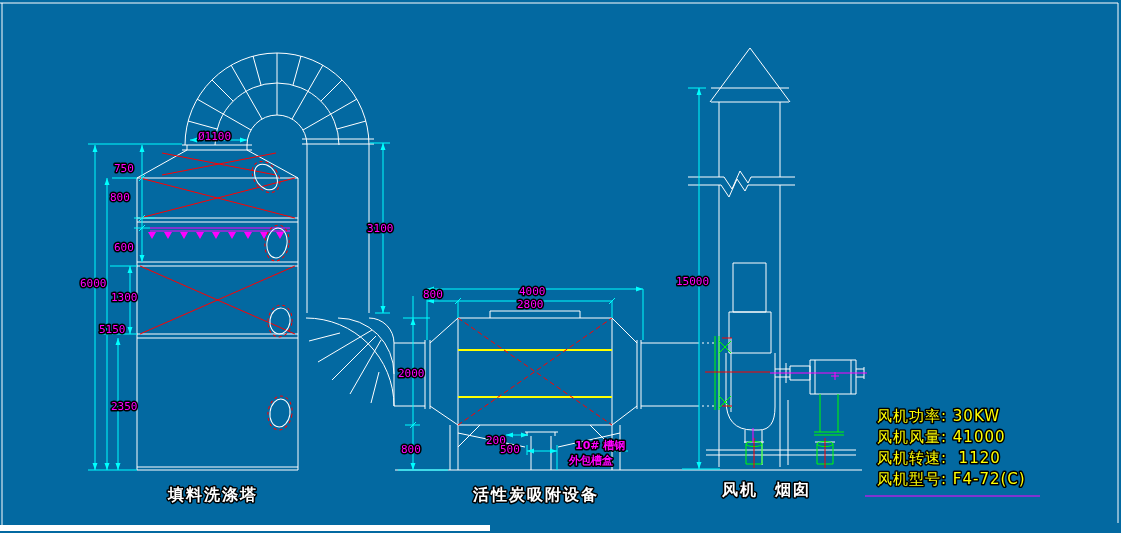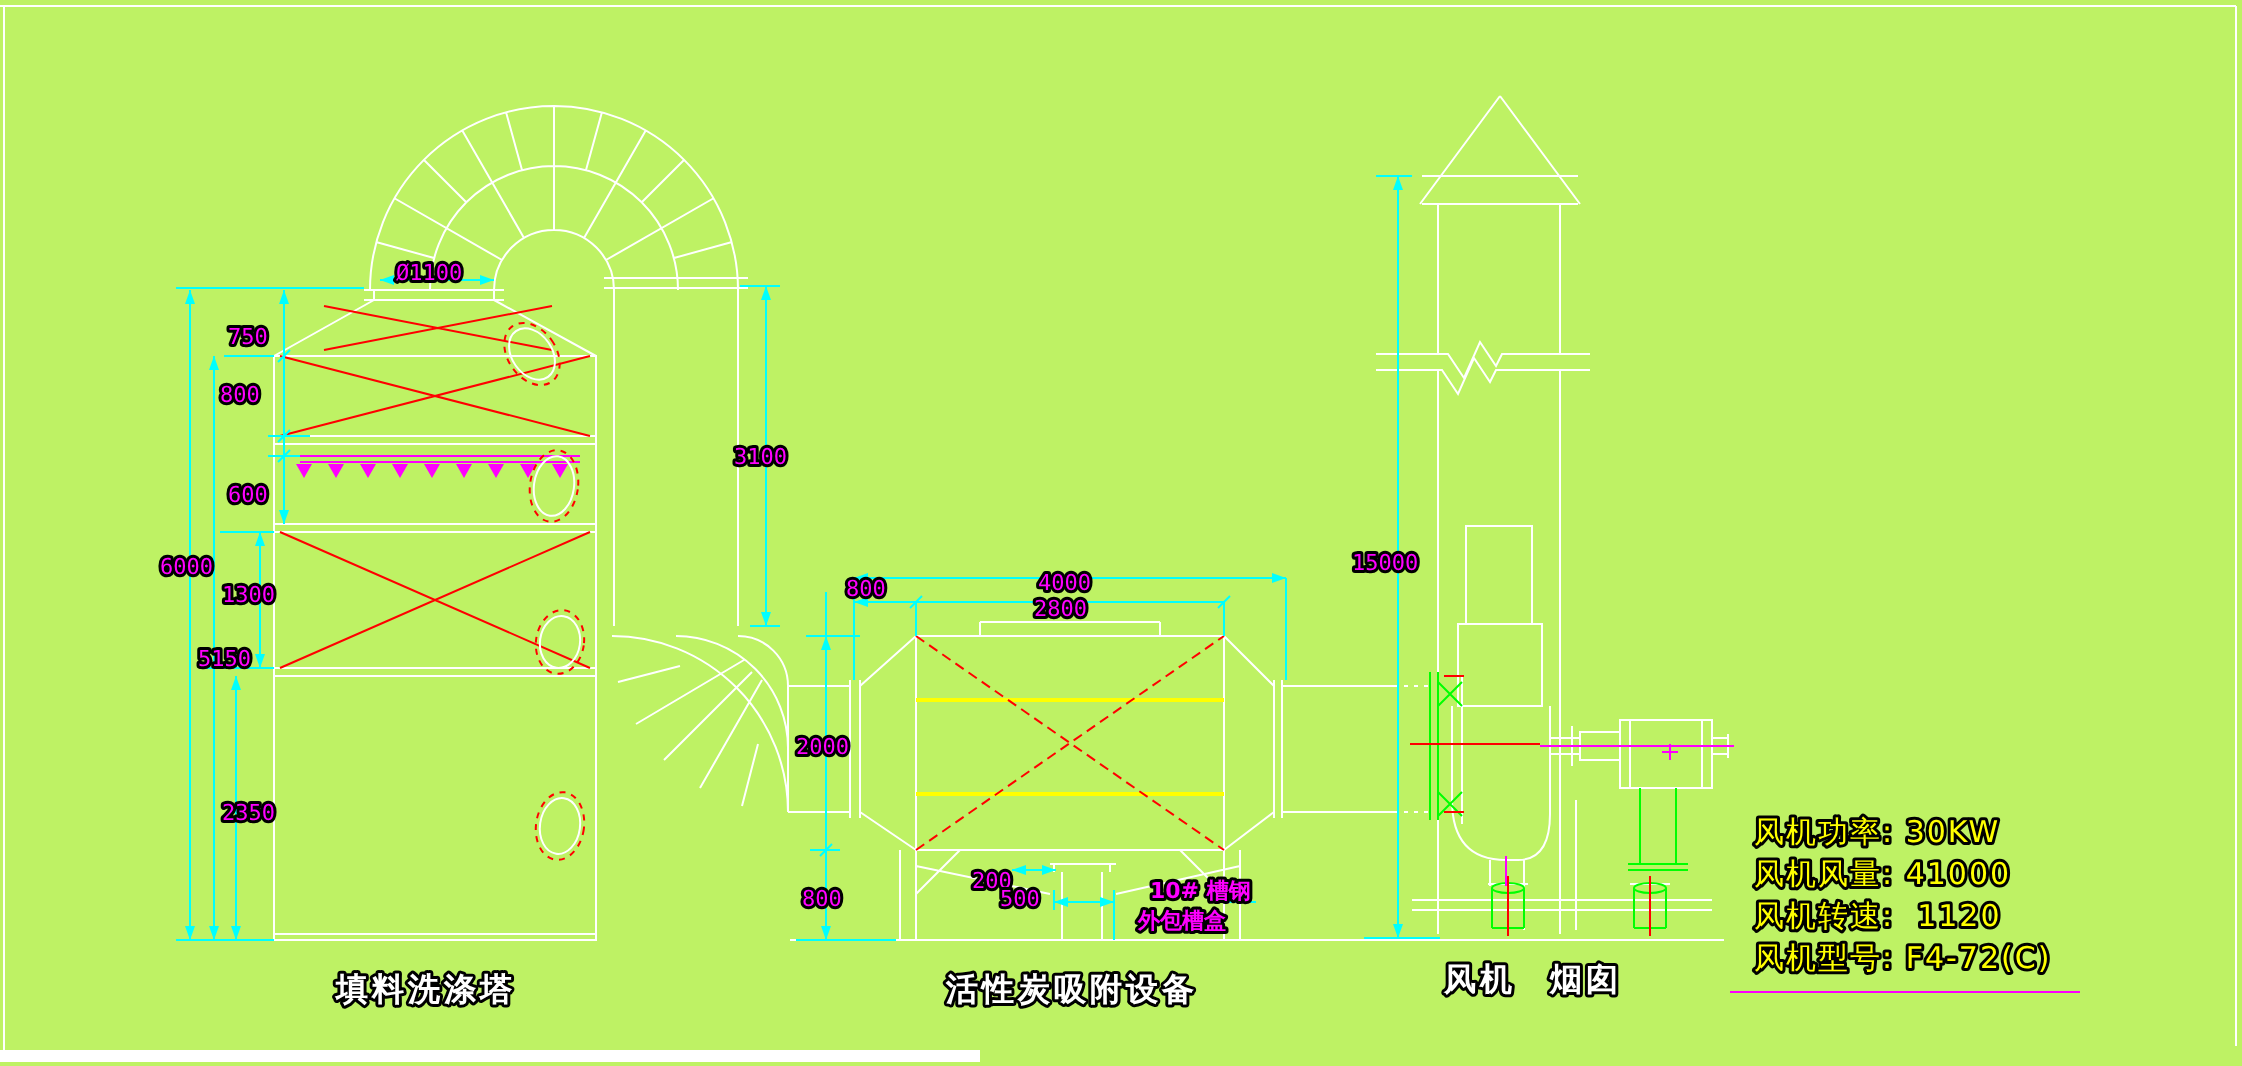--- a/index.html
+++ b/index.html
@@ -1,16 +1,16 @@
 <!DOCTYPE html>
 <html><head>
 <meta charset="utf-8">
 <style>
   html,body{margin:0;padding:0;background:#000;}
-  .canvas{position:relative;width:1121px;height:533px;background:#bef264;overflow:hidden;
+  .canvas{position:relative;width:1121px;height:533px;background:#0369a1;overflow:hidden;
           font-family:"DejaVu Sans",sans-serif;}
   svg{position:absolute;left:0;top:0;}
   svg text{white-space:pre;paint-order:stroke fill;stroke:#000;stroke-width:3px;stroke-linejoin:round;}
   .dim{fill:#ff00ff;font-family:"DejaVu Sans Mono",monospace;font-size:11px;}
   .lbl{fill:#ffffff;font-family:"DejaVu Sans",sans-serif;font-size:16px;font-weight:bold;letter-spacing:2px;}
   .spec{fill:#ffff00;font-family:"DejaVu Sans",sans-serif;font-size:15px;letter-spacing:1px;}
   .note{fill:#ff00ff;font-family:"DejaVu Sans",sans-serif;font-size:11px;font-weight:bold;}
   .w{stroke:#ffffff;fill:none;stroke-width:1;}
   .c{stroke:#00ffff;fill:none;stroke-width:1;}
   .r{stroke:#ff0000;fill:none;stroke-width:1;}

